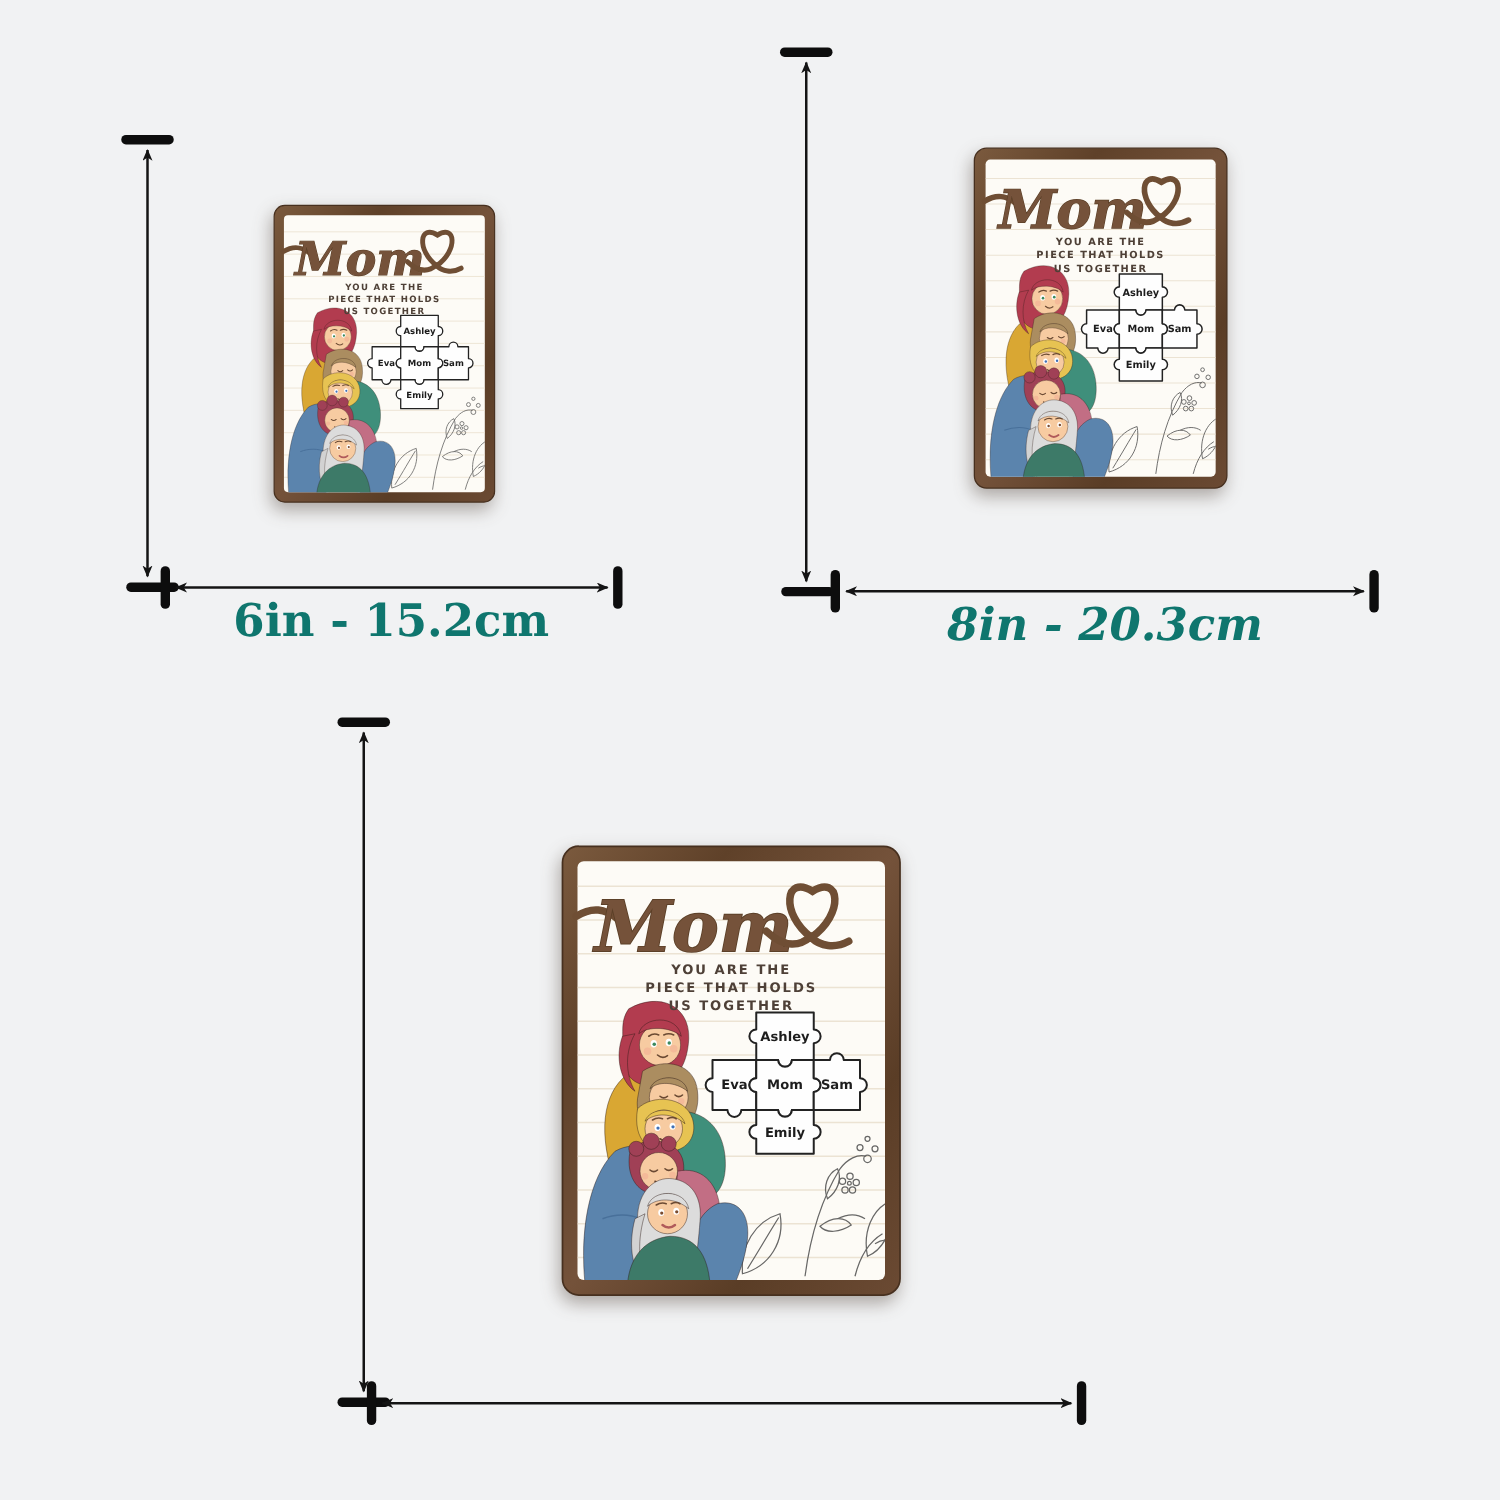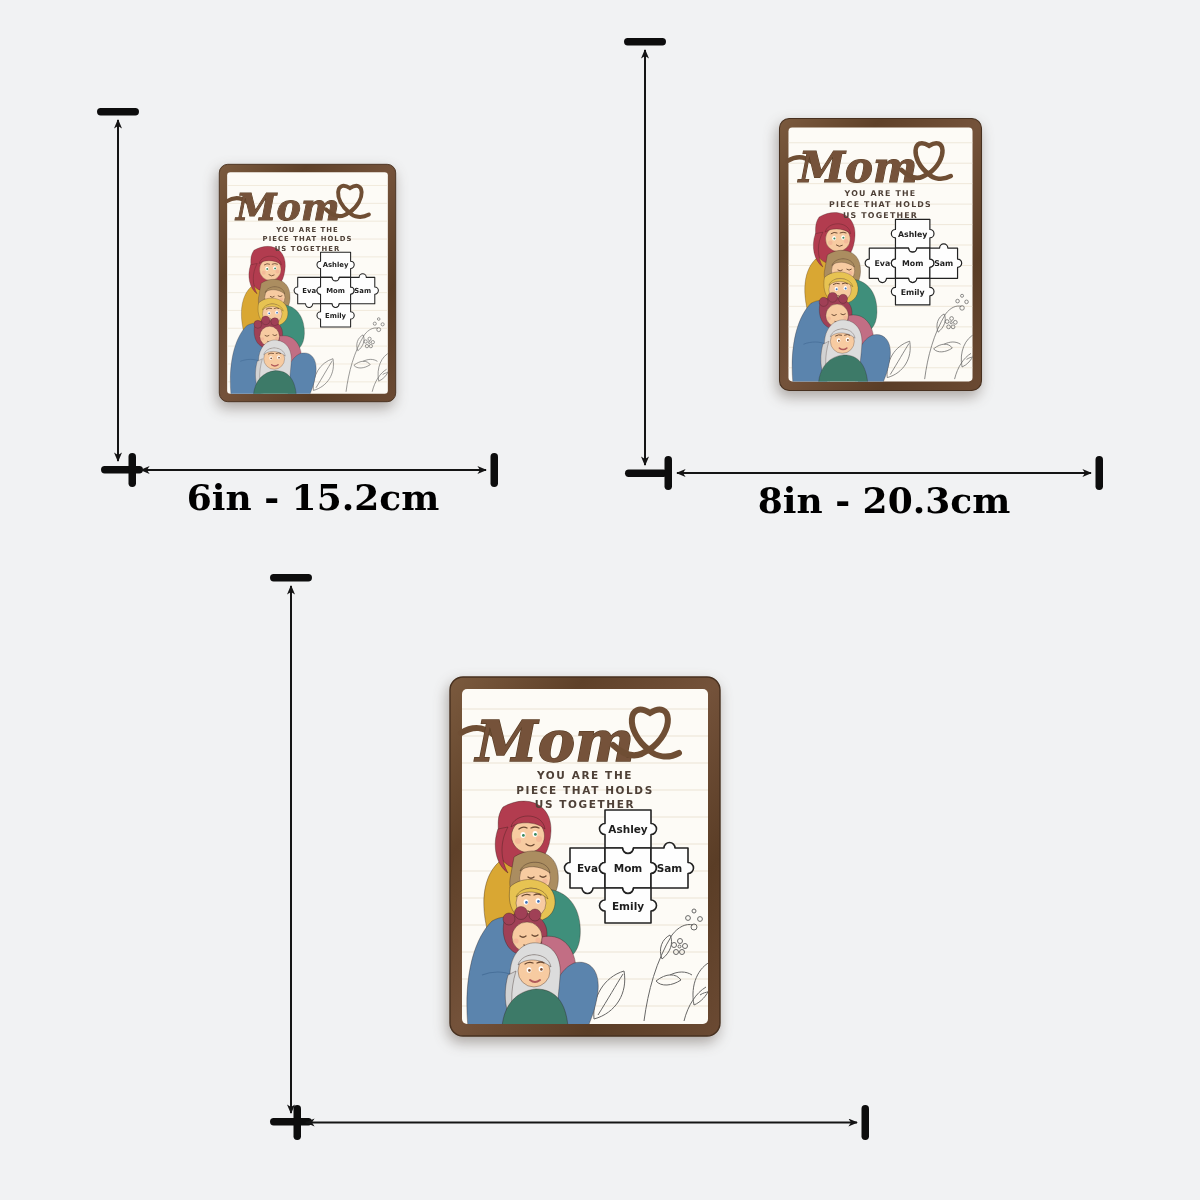--- a/index.html
+++ b/index.html
@@ -5,23 +5,23 @@
   html,body{margin:0;padding:0;}
   body{background:#eef0f1;font-family:"Liberation Sans",sans-serif;}
   .canvas{position:relative;width:1200px;height:1200px;background:#f1f2f3;overflow:hidden;}
   .dims{position:absolute;left:0;top:0;width:1200px;height:1200px;}
   .plaque{position:absolute;}
   .plaque svg{display:block;filter:drop-shadow(-2px 6px 7px rgba(60,45,35,.38));}
   .p6{left:218px;top:163px;width:179px;height:240px;}
   .p8{left:778px;top:117px;width:205px;height:275px;}
   .p10{left:448px;top:675px;width:274px;height:363px;}
   .dim-label{position:absolute;transform:translateX(-50%);white-space:nowrap;
-    font-family:"DejaVu Serif",serif;font-weight:700;font-size:36px;color:#000000;letter-spacing:0;}
+    font-family:"DejaVu Serif",serif;font-weight:700;font-size:36px;color:#0f766e;letter-spacing:0;}
   .l6{left:313px;top:476px;}
-  .l8{left:884px;top:479px;}
+  .l8{left:884px;top:479px;font-style:italic;}
   .l10{left:583px;top:1128px;}
   
   .script{stroke:#6f4e34;stroke-width:6;fill:none;stroke-linecap:round;}
   .mom-script{font-family:"DejaVu Serif",serif;font-style:italic;font-weight:700;font-size:56px;
     fill:#75523a;stroke:#5c4028;stroke-width:1.4;paint-order:stroke;}
   .msg{font-family:"DejaVu Sans",sans-serif;font-size:10.5px;font-weight:600;letter-spacing:1.6px;
     fill:#4e4037;text-anchor:middle;}
   .pz{fill:#fefefe;stroke:#222222;stroke-width:1.6;stroke-linejoin:round;}
   .pz-name{font-family:"DejaVu Sans",sans-serif;font-size:10.5px;font-weight:700;fill:#1d1d1d;text-anchor:middle;}
   .outl{stroke:rgba(45,28,22,.5);stroke-width:.7;}

